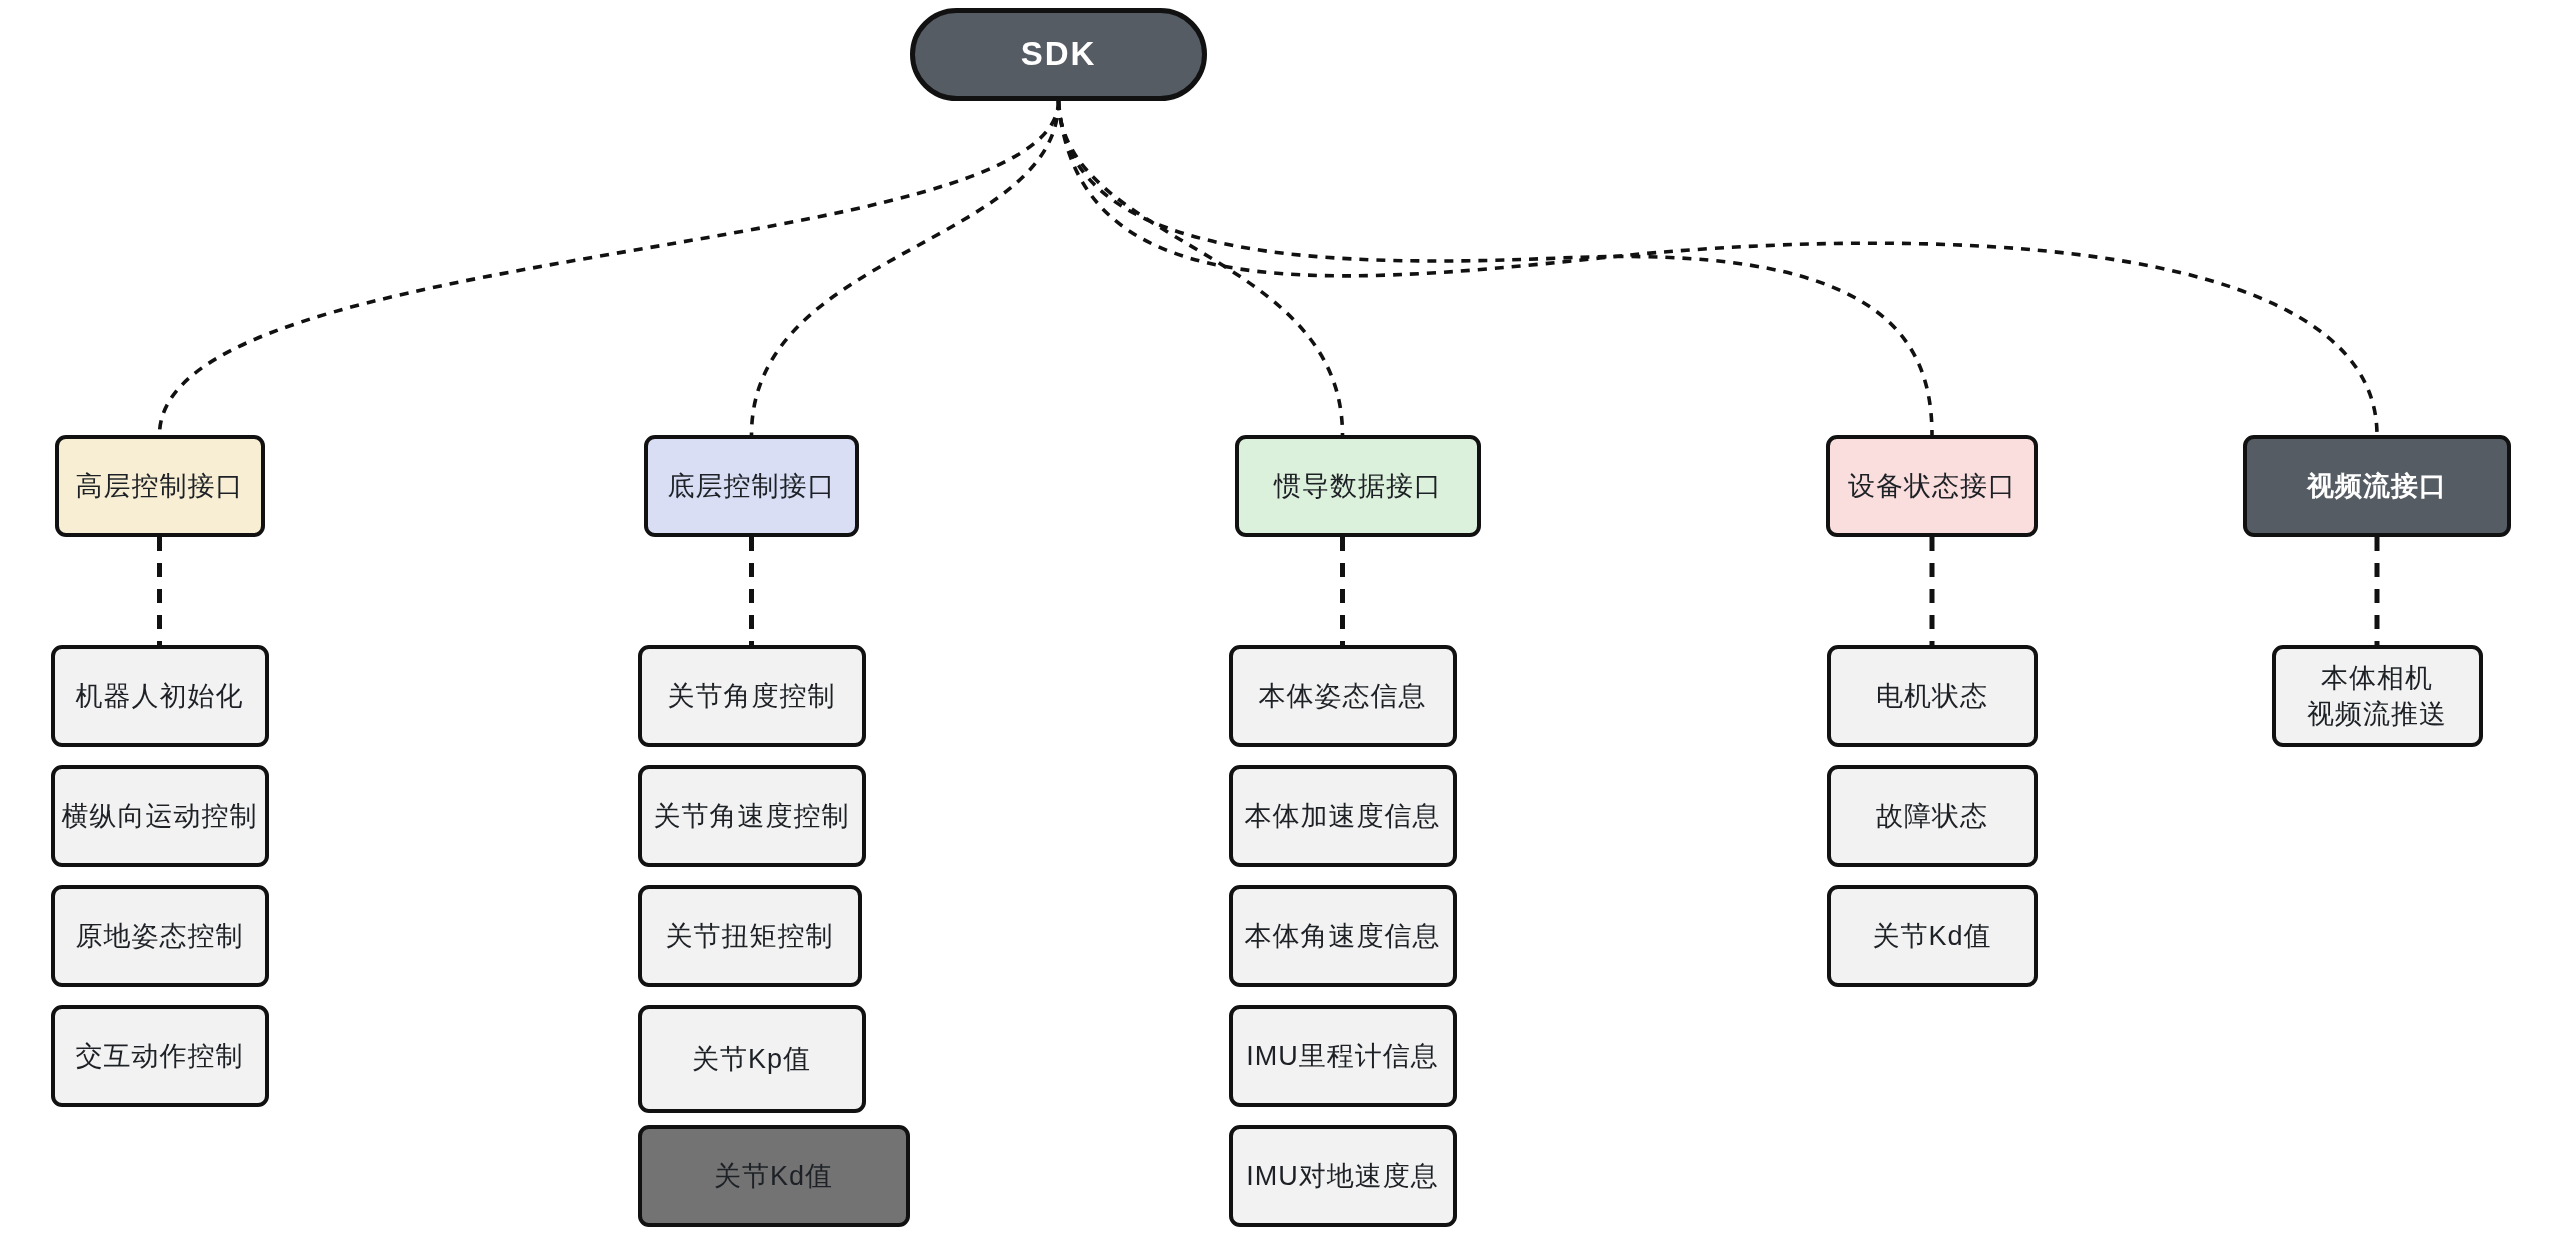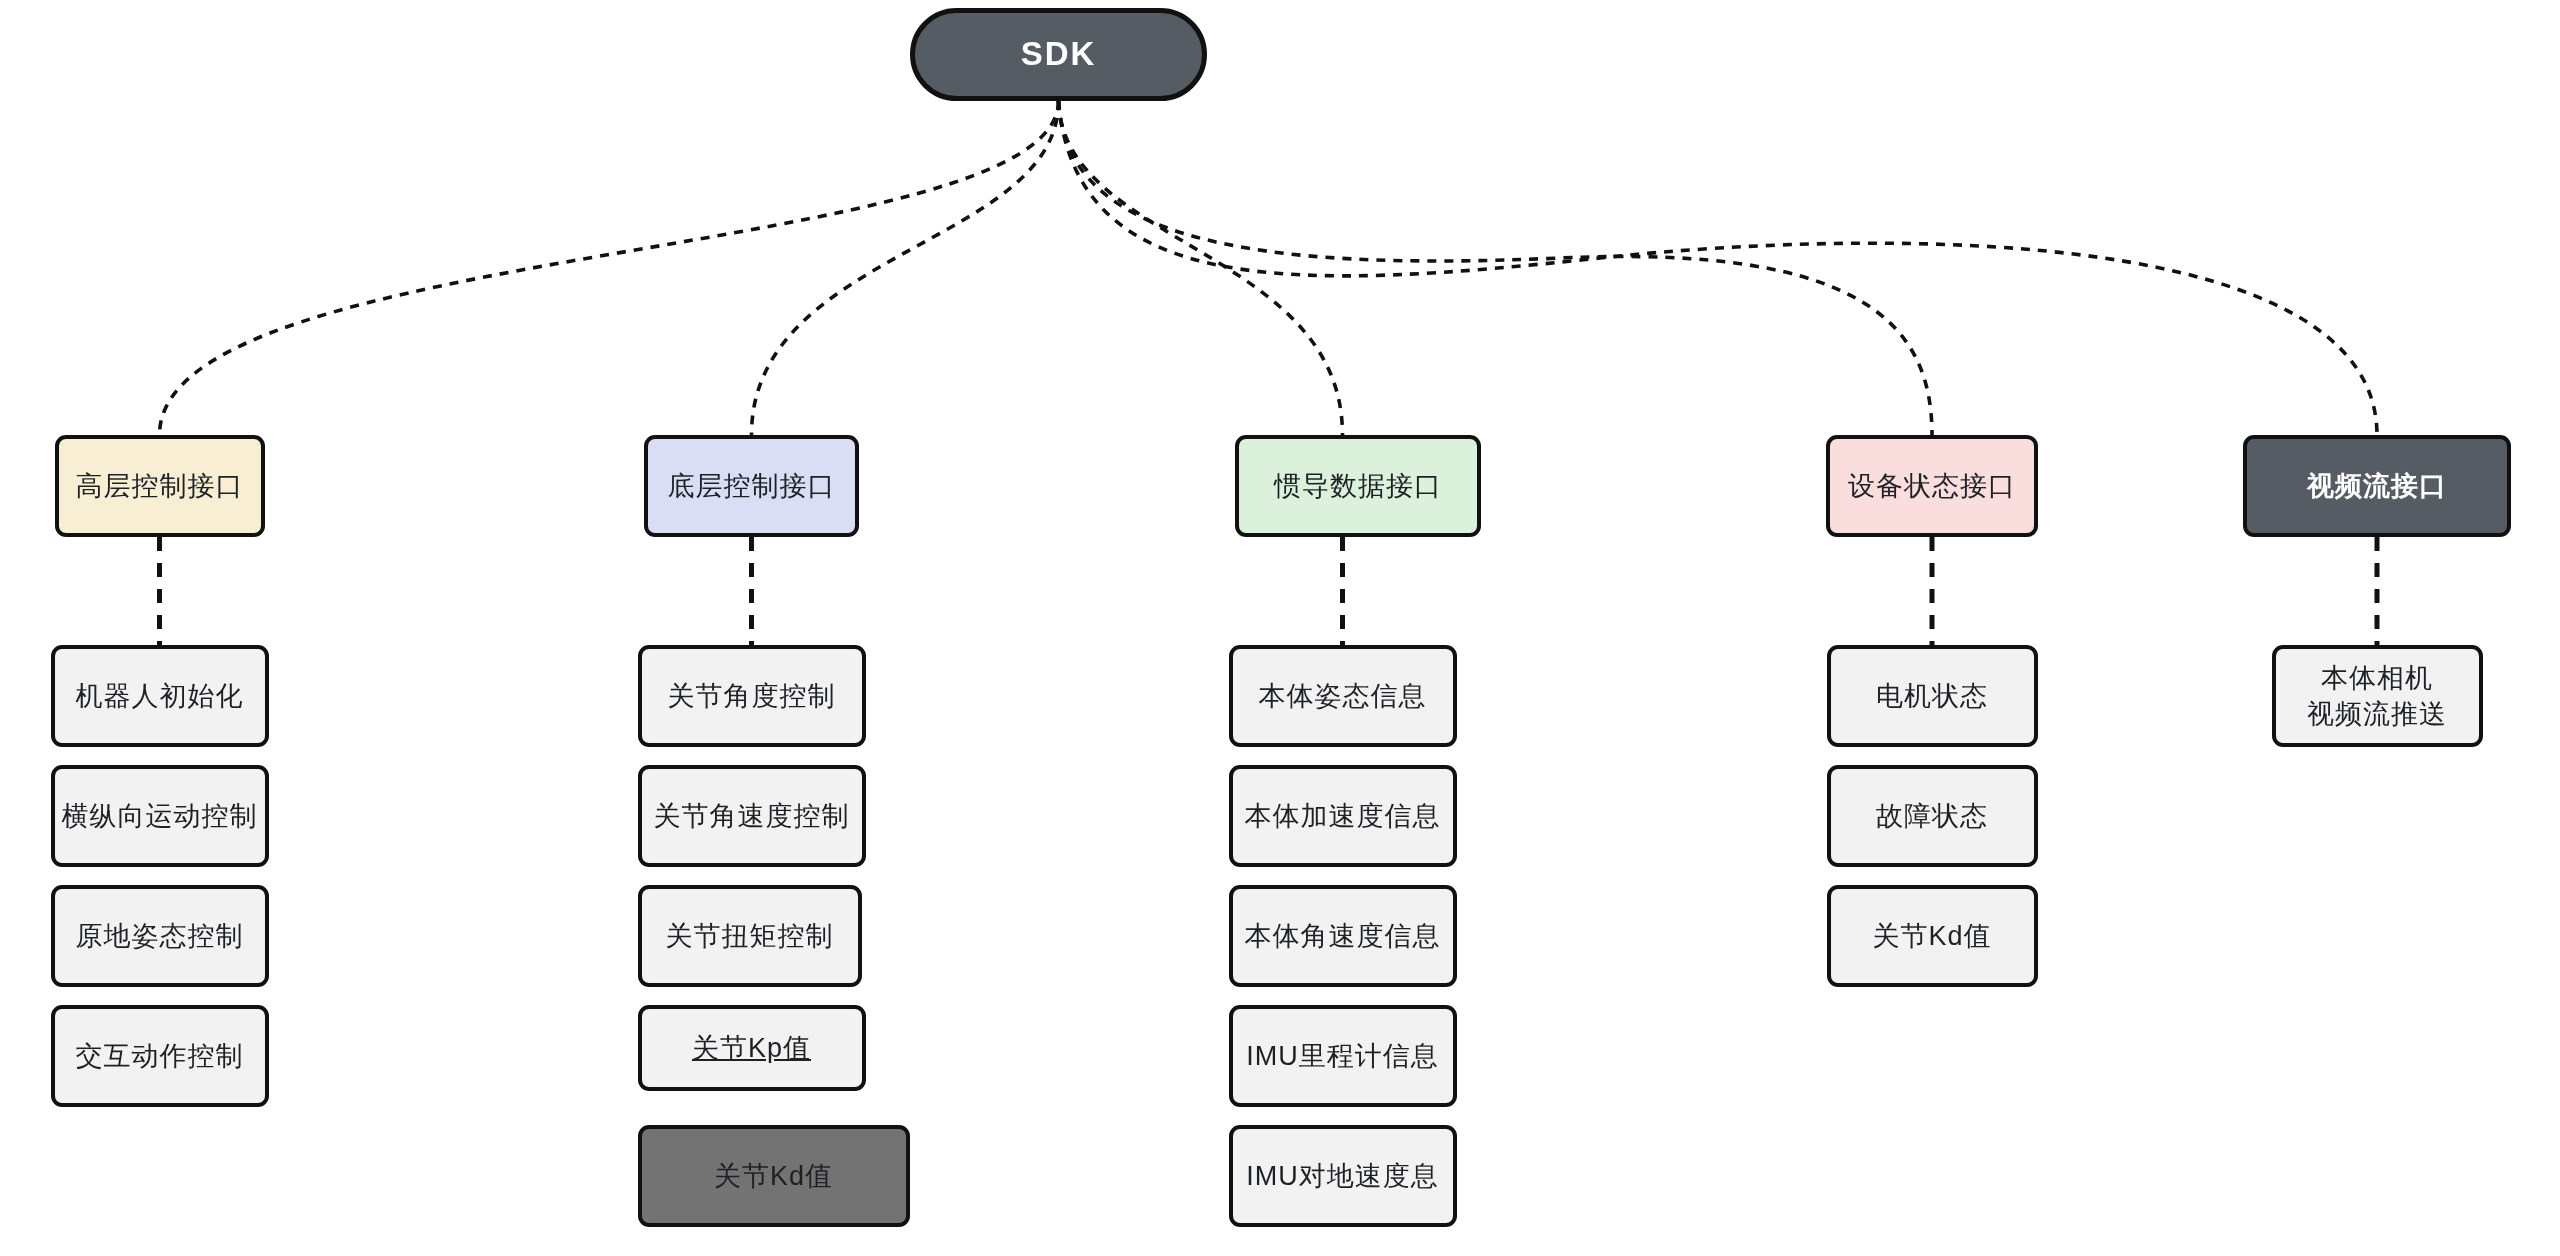--- a/index.html
+++ b/index.html
@@ -68,21 +68,21 @@
   <div id="columns">
       <div class="node category" style="left: 54.5px; top: 435px; width: 210px; height: 102px; background: rgb(248, 238, 211); color: rgb(29, 33, 38); border-color: rgb(17, 17, 17);">高层控制接口</div>
       <div class="node leaf" style="left: 50.5px; top: 645px; width: 218px; height: 102px; background: rgb(242, 242, 242); color: rgb(29, 33, 38); border-color: rgb(17, 17, 17);">机器人初始化</div>
       <div class="node leaf" style="left: 50.5px; top: 765px; width: 218px; height: 102px; background: rgb(242, 242, 242); color: rgb(29, 33, 38); border-color: rgb(17, 17, 17);">横纵向运动控制</div>
       <div class="node leaf" style="left: 50.5px; top: 885px; width: 218px; height: 102px; background: rgb(242, 242, 242); color: rgb(29, 33, 38); border-color: rgb(17, 17, 17);">原地姿态控制</div>
       <div class="node leaf" style="left: 50.5px; top: 1005px; width: 218px; height: 102px; background: rgb(242, 242, 242); color: rgb(29, 33, 38); border-color: rgb(17, 17, 17);">交互动作控制</div>
       <div class="node category" style="left: 644px; top: 435px; width: 215px; height: 102px; background: rgb(217, 222, 245); color: rgb(29, 33, 38); border-color: rgb(17, 17, 17);">底层控制接口</div>
       <div class="node leaf" style="left: 637.5px; top: 645px; width: 228px; height: 102px; background: rgb(242, 242, 242); color: rgb(29, 33, 38); border-color: rgb(17, 17, 17);">关节角度控制</div>
       <div class="node leaf" style="left: 637.5px; top: 765px; width: 228px; height: 102px; background: rgb(242, 242, 242); color: rgb(29, 33, 38); border-color: rgb(17, 17, 17);">关节角速度控制</div>
       <div class="node leaf" style="left: 637.5px; top: 885px; width: 224px; height: 102px; background: rgb(242, 242, 242); color: rgb(29, 33, 38); border-color: rgb(17, 17, 17);">关节扭矩控制</div>
-      <div class="node leaf" style="left: 637.5px; top: 1005px; width: 228px; height: 86px; background: rgb(242, 242, 242); color: rgb(29, 33, 38); border-color: rgb(17, 17, 17); text-decoration: underline;">关节Kp值</div>
+      <div class="node leaf" style="left: 637.5px; top: 1005px; width: 228px; height: 108px; background: rgb(242, 242, 242); color: rgb(29, 33, 38); border-color: rgb(17, 17, 17);">关节Kp值</div>
       <div class="node leaf" style="left: 637.5px; top: 1125px; width: 272px; height: 102px; background: #737373; color: rgb(29, 33, 38); border-color: rgb(17, 17, 17);">关节Kd值</div>
       <div class="node category" style="left: 1235px; top: 435px; width: 246px; height: 102px; background: rgb(220, 241, 220); color: rgb(29, 33, 38); border-color: rgb(17, 17, 17);">惯导数据接口</div>
       <div class="node leaf" style="left: 1228.5px; top: 645px; width: 228px; height: 102px; background: rgb(242, 242, 242); color: rgb(29, 33, 38); border-color: rgb(17, 17, 17);">本体姿态信息</div>
       <div class="node leaf" style="left: 1228.5px; top: 765px; width: 228px; height: 102px; background: rgb(242, 242, 242); color: rgb(29, 33, 38); border-color: rgb(17, 17, 17);">本体加速度信息</div>
       <div class="node leaf" style="left: 1228.5px; top: 885px; width: 228px; height: 102px; background: rgb(242, 242, 242); color: rgb(29, 33, 38); border-color: rgb(17, 17, 17);">本体角速度信息</div>
       <div class="node leaf" style="left: 1228.5px; top: 1005px; width: 228px; height: 102px; background: rgb(242, 242, 242); color: rgb(29, 33, 38); border-color: rgb(17, 17, 17);">IMU里程计信息</div>
       <div class="node leaf" style="left: 1228.5px; top: 1125px; width: 228px; height: 102px; background: rgb(242, 242, 242); color: rgb(29, 33, 38); border-color: rgb(17, 17, 17);">IMU对地速度息</div>
       <div class="node category" style="left: 1826px; top: 435px; width: 212px; height: 102px; background: rgb(250, 221, 221); color: rgb(29, 33, 38); border-color: rgb(17, 17, 17);">设备状态接口</div>
       <div class="node leaf" style="left: 1826.5px; top: 645px; width: 211px; height: 102px; background: rgb(242, 242, 242); color: rgb(29, 33, 38); border-color: rgb(17, 17, 17);">电机状态</div>
       <div class="node leaf" style="left: 1826.5px; top: 765px; width: 211px; height: 102px; background: rgb(242, 242, 242); color: rgb(29, 33, 38); border-color: rgb(17, 17, 17);">故障状态</div>

